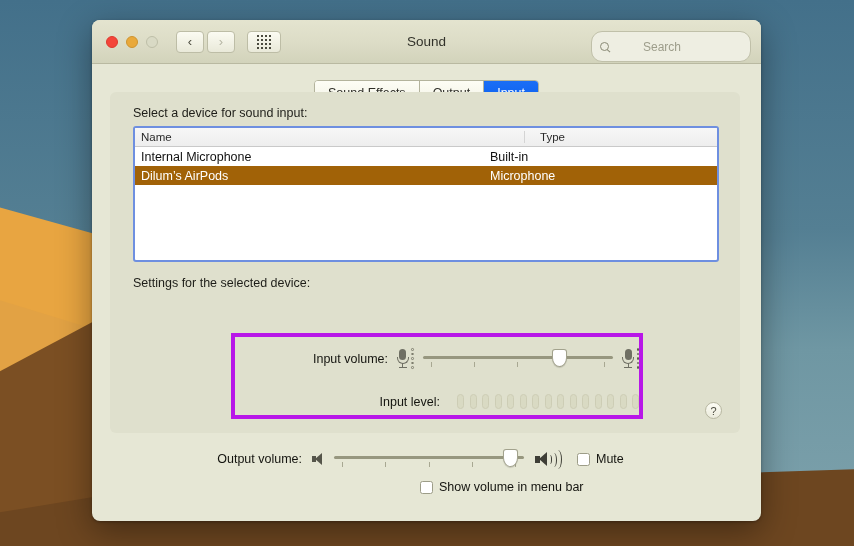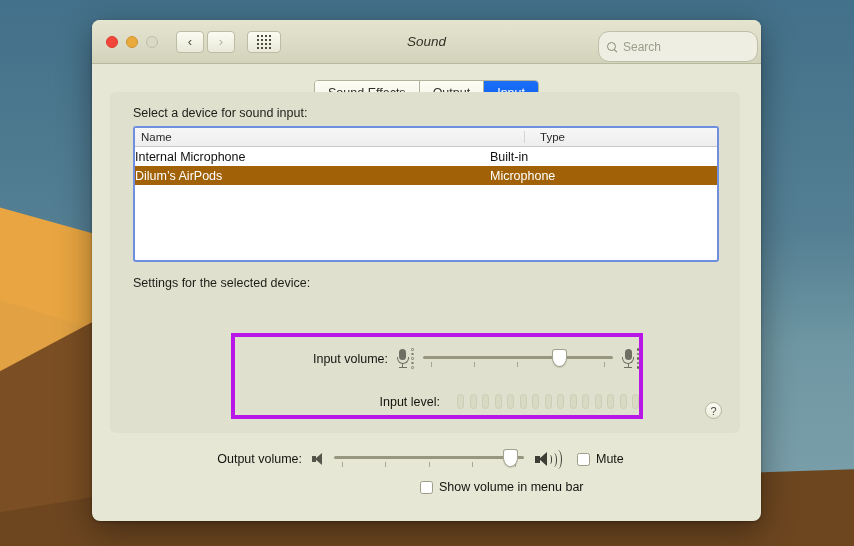--- a/index.html
+++ b/index.html
@@ -89,31 +89,31 @@
   .dotgrid { display: grid; grid-template-columns: repeat(4, 2px); gap: 2px; }
   .dotgrid i { width: 2px; height: 2px; background: #4a4a3e; display: block; }
 
   .wintitle {
     position: absolute;
     left: 0; right: 0;
     text-align: center;
     font-size: 13.5px;
     color: #32322a;
     pointer-events: none;
-    font-style: italic;
   }
 
   .searchwrap {
-    position: absolute; right: 3px; top: 11px;
+    position: absolute; right: 10px; top: 11px;
     width: 160px; height: 31px;
     background: #eeeee2;
     border: 1px solid #c0c0a9;
     border-radius: 11px;
     display: flex; align-items: center;
     padding-left: 7px;
+    gap: 27px;
   }
   .search-ico { width: 12px; height: 12px; position: relative; flex: 0 0 auto; }
   .search-ico::before {
     content: ""; position: absolute; left: 1px; top: 1px;
     width: 7px; height: 7px; border: 1.4px solid #8a8a76; border-radius: 50%;
   }
   .search-ico::after {
     content: ""; position: absolute; left: 7.5px; top: 8px;
     width: 4px; height: 1.4px; background: #8a8a76;
     transform: rotate(42deg); transform-origin: left center;
@@ -187,21 +187,21 @@
   .th-name { width: 348px; padding-left: 6px; }
   .th-type { flex: 1; padding-left: 15px; border-left: 1px solid #d4d4d4; margin-left: 41px; }
   .trow {
     display: flex;
     height: 19px;
     align-items: center;
     font-size: 12.5px;
     color: #101010;
   }
   .trow.selected { background: #a16207; color: #ffffff; }
-  .td-name { width: 348px; }
+  .td-name { width: 348px; padding-left: 6px; }
   .td-type { flex: 1; padding-left: 7px; }
 
   
   .settings-box {
     position: absolute;
     left: 121px; top: 241px;
     width: 412px; height: 86px;
     border: 4px solid #b817e8;
   }
   .setting-row { display: flex; align-items: center; height: 43px; justify-content: flex-end; }

